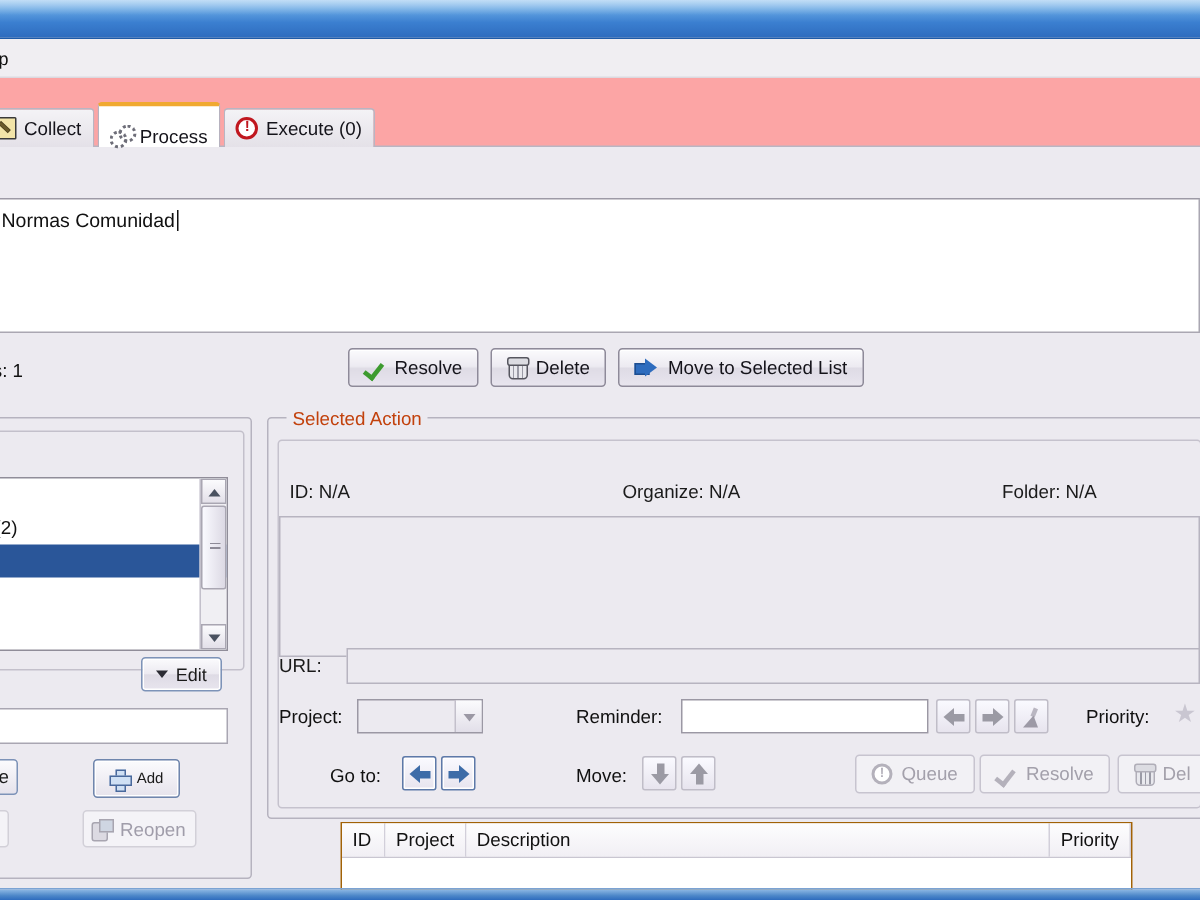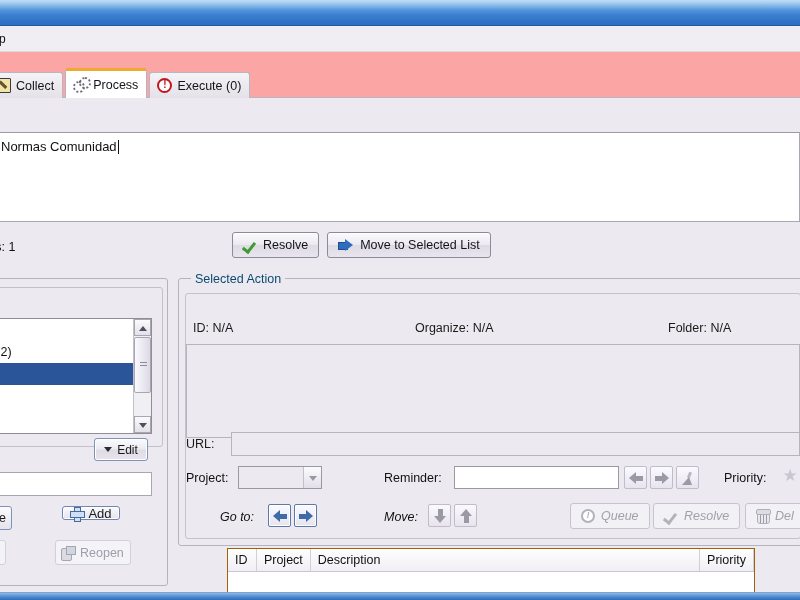--- a/index.html
+++ b/index.html
@@ -56,20 +56,21 @@
     margin-right: 2px;
     position: relative; top: 0;
   }
   .tab.active {
     background: #ffffff;
     border-color: #b6b2bf;
     border-top: 3px solid #f0a930;
     height: 30px;
     padding-top: 0;
     z-index: 3;
+    align-items: flex-end;
   }
   .tabstrip .tabline {
     position: absolute; left: 0; bottom: 0; width: 800px; height: 1px; background: #b9b5c2;
   }
   .tab-label { white-space: nowrap; }
 
   
   .ico { width: 15px; height: 15px; display: inline-block; flex: 0 0 15px; position: relative; }
 
   .ico-collect { background: #f2e4a8; border: 1.5px solid #3a3a3a; border-radius: 1px; }
@@ -248,24 +249,24 @@
     background: #fff; border: 1px solid #a9a6b2;
   }
 
   .queue-btn {
     position: absolute; left: -34px; top: 506px; width: 46px; height: 24px;
     display: inline-flex; align-items: center; justify-content: flex-end; padding-right: 5px;
     background: linear-gradient(to bottom, #fbfbfd, #e6e3ec);
     border: 1px solid #7d93b8; border-radius: 3px; font-size: 12.5px;
   }
   .add-btn {
-    position: absolute; left: 62px; top: 506px; width: 58px; height: 14px;
+    position: absolute; left: 62px; top: 506px; width: 58px; height: 26px;
     display: inline-flex; align-items: center; justify-content: center; gap: 5px;
     background: linear-gradient(to bottom, #fbfbfd, #e6e3ec);
-    border: 1px solid #6f86ad; border-radius: 3px; font-size: 13px;
+    border: 1px solid #6f86ad; border-radius: 3px; font-size: 10px;
     box-shadow: inset 0 0 0 1px #fff;
   }
   .ico-plus { width: 13px; height: 13px; position: relative; }
   .ico-plus::before, .ico-plus::after {
     content: ""; position: absolute; background: #cfe0f4; border: 1px solid #49699c;
   }
   .ico-plus::before { left: 4px; top: 0; width: 5px; height: 13px; }
   .ico-plus::after  { left: 0; top: 4px; width: 13px; height: 5px; }
 
   .reopen-btn {
@@ -285,21 +286,21 @@
   }
   .ico-reopen::after {
     content: ""; position: absolute; left: 5px; top: 0; width: 8px; height: 7px;
     background: #cfd6e2; border: 1px solid #a8a5b0;
   }
 
   
   .right-panel { left: 178px; top: 6px; width: 628px; height: 268px; }
   .group-title {
     position: absolute; left: 12px; top: -7px; background: #eceaf0;
-    padding: 0 4px; font-size: 12.5px; color: #0c4a6e;
+    padding: 0 4px; font-size: 12.5px; color: #c2410c;
   }
   .grp-border {
     position: absolute; left: 6px; top: 14px; width: 616px; height: 246px;
     border: 1px solid #c5c2cd; border-radius: 3px;
   }
 
   .meta-row { position: absolute; left: 14px; top: 42px; width: 600px; font-size: 12.5px; }
   .meta-row span.m1 { position: absolute; left: 0; }
   .meta-row span.m2 { position: absolute; left: 222px; }
   .meta-row span.m3 { position: absolute; left: 475px; }
@@ -380,21 +381,21 @@
     border-left: 7px solid transparent; border-right: 3px solid transparent;
     border-bottom: 8px solid #9d9aa6;
   }
 
   .star {
     position: absolute; width: 16px; height: 16px;
     color: #c9c6d1; font-size: 17px; line-height: 16px; text-align: center;
   }
 
   
-  .bottom-actions { position: absolute; left: 0; top: 502px; width: 800px; height: 30px; font-style: italic; }
+  .bottom-actions { position: absolute; left: 0; top: 502px; width: 800px; height: 30px; }
 
   .ico-circle-excl {
     width: 14px; height: 14px; border: 2px solid #b4b1bb; border-radius: 50%;
     position: relative; background: #fff;
   }
   .ico-circle-excl::after {
     content: "!"; position: absolute; left: 0; right: 0; top: -2px; text-align: center;
     font-size: 9px; font-weight: bold; color: #b4b1bb; line-height: 12px;
   }
 
@@ -453,20 +454,24 @@
   <div class="capture-wrap">
     <div class="capture-text"><span>Normas Comunidad</span><span class="caret"></span></div>
   </div>
 
   <div class="actionbar">
     <div class="status-count">ess: 1</div>
     <div class="btnrow">
       <div class="btn">
         <span class="ico-check"></span>
         <span>Resolve</span>
+      </div>
+      <div class="btn">
+        <span class="ico-trash"></span>
+        <span>Delete</span>
       </div>
       <div class="btn">
         <span class="ico-bluearrow"></span>
         <span>Move to Selected List</span>
       </div>
     </div>
   </div>
 
   <div class="lower">
     <div class="panel left-panel">

